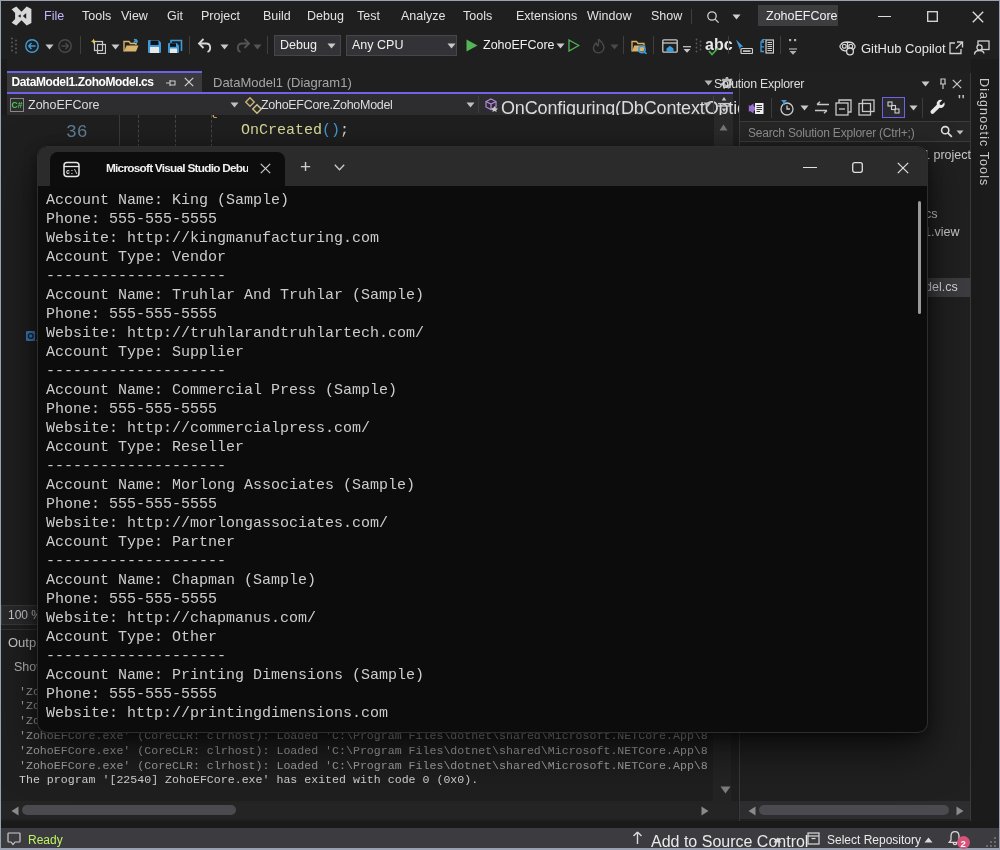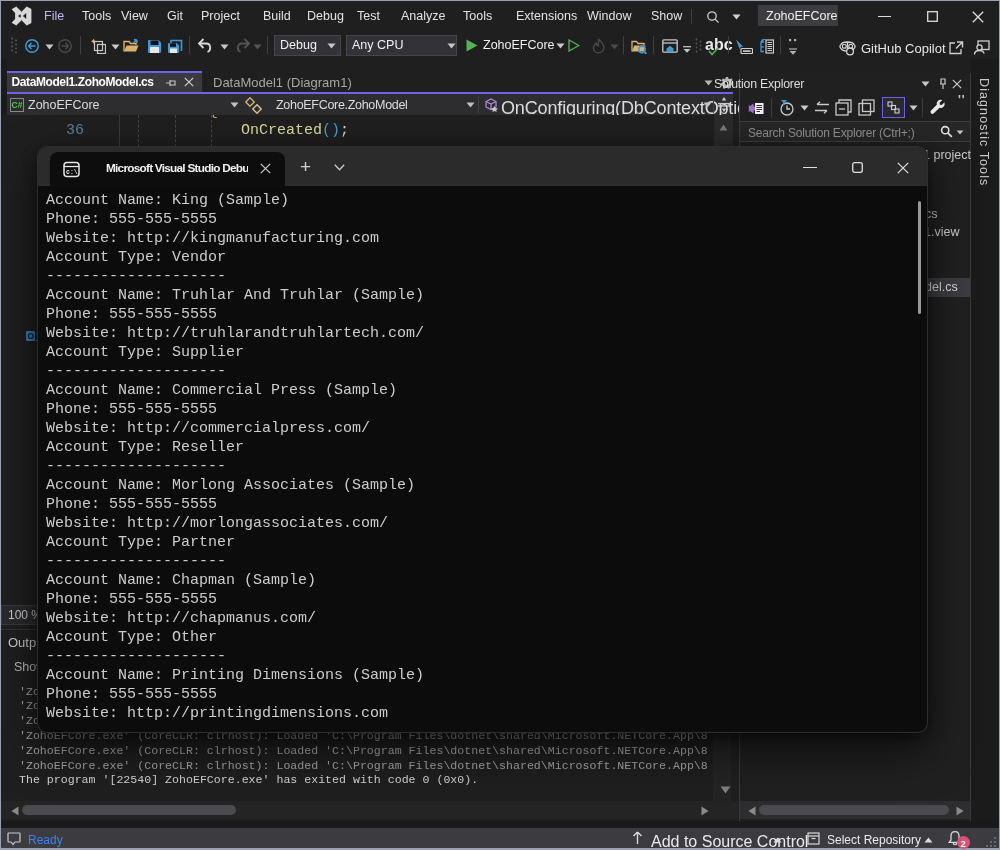--- a/index.html
+++ b/index.html
@@ -241,21 +241,21 @@
   <div class="abs" style="left:9px;top:97px;width:14px;height:14px;border:1px solid #888;box-sizing:border-box;"></div>
   <div class="txt" style="left:10.5px;top:99px;font-size:8.5px;font-weight:bold;color:#4ec94e;">C#</div>
   <div class="txt" style="left:27px;top:97px;font-size:12.5px;color:#dcdcdc;">ZohoEFCore</div>
   <svg class="abs" style="left:229px;top:101px;" width="9" height="6" viewBox="0 0 9 6">
       <path d="M0.5 0.5 L8.5 0.5 L4.5 5.5 Z" fill="#c0c0c0"></path>
     </svg>
   <svg class="abs" style="left:244px;top:96px;" width="17" height="17" viewBox="0 0 17 17">
     <rect x="2" y="2" width="6" height="6" transform="rotate(45 5 5)" fill="none" stroke="#c8b078" stroke-width="1.4"></rect>
     <rect x="9" y="9" width="6" height="6" transform="rotate(45 12 12)" fill="none" stroke="#d4c48a" stroke-width="1.4"></rect>
   </svg>
-  <div class="txt" style="left:275px;top:97px;font-size:12.5px;letter-spacing:-0.3px;color:#dcdcdc;">ZohoEFCore.ZohoModel</div>
+  <div class="txt" style="left:260px;top:97px;font-size:12.5px;letter-spacing:-0.3px;color:#dcdcdc;">ZohoEFCore.ZohoModel</div>
   <svg class="abs" style="left:465px;top:101px;" width="9" height="6" viewBox="0 0 9 6">
       <path d="M0.5 0.5 L8.5 0.5 L4.5 5.5 Z" fill="#c0c0c0"></path>
     </svg>
   <div class="abs" style="left:477px;top:95px;width:1px;height:17px;background:#3f3f3f;"></div>
   <svg class="abs" style="left:483px;top:97px;" width="14" height="14" viewBox="0 0 14 14">
     <path d="M7 1 L12 3.5 L12 9 L7 11.5 L2 9 L2 3.5 Z" fill="none" stroke="#b18ae0" stroke-width="1.2"></path>
     <path d="M2 3.5 L7 6 L12 3.5 M7 6 L7 11.5" fill="none" stroke="#b18ae0" stroke-width="1.2"></path>
     <path d="M10.5 8 L11.6 10.2 L14 10.5 L12.2 12.2 L12.7 14 L10.5 13 L8.3 14 L8.8 12.2 L7 10.5 L9.4 10.2 Z" fill="#c8c8c8"></path>
   </svg>
   <div class="txt" style="left:500px;top:97px;font-size:18px;letter-spacing:-0.15px;color:#dcdcdc;">OnConfiguring(DbContextOptionsBui</div>
@@ -267,21 +267,21 @@
     <line x1="1" y1="6.6" x2="13" y2="6.6" stroke="#c8c8c8" stroke-width="1.4"></line>
     <line x1="1" y1="9" x2="13" y2="9" stroke="#c8c8c8" stroke-width="1.4"></line>
     <path d="M7 0 L9.3 3.6 L4.7 3.6 Z M7 15 L4.7 11.4 L9.3 11.4 Z" fill="#c8c8c8"></path>
   </svg>
 
   <div class="abs" id="editor" style="left:0;top:114px;width:732px;height:511px;background:#1f1f1f;"></div>
   <div class="abs" style="left:117.5px;top:114px;width:1px;height:32px;background:#3a3a3a;"></div>
   <div class="abs" style="left:137px;top:114px;width:1px;height:32px;background:transparent;border-left:1px dashed #454545;"></div>
   <div class="abs" style="left:173.5px;top:114px;width:1px;height:32px;border-left:1px dashed #454545;"></div>
   <div class="abs" style="left:210px;top:114px;width:1px;height:32px;border-left:1px dashed #454545;"></div>
-  <div class="txt" style="left:65px;top:121px;font-size:15px;font-family:'Liberation Mono',monospace;color:#5f7e96;">36</div>
+  <div class="txt" style="left:65px;top:121px;font-size:18px;font-family:'Liberation Mono',monospace;color:#5f7e96;">36</div>
   <div class="abs" style="left:65px;top:114px;width:22px;height:4px;overflow:hidden;">
     <div class="txt" style="left:0;top:-12px;font-size:15px;font-family:'Liberation Mono',monospace;color:#5f7e96;">35</div>
   </div>
   <div class="abs" style="left:205px;top:114px;width:14px;height:7px;overflow:hidden;">
     <div class="txt" style="left:3px;top:-12px;font-size:15px;font-family:'Liberation Mono',monospace;color:#d7a55f;">{</div>
   </div>
   <div class="txt" style="left:240px;top:121px;font-size:15px;font-family:'Liberation Mono',monospace;"><span style="color:#d8d89a">OnCreated</span><span style="color:#3c9cd8">()</span><span style="color:#d0d0d0">;</span></div>
 
   <div class="abs" style="left:713px;top:114px;width:19px;height:32px;background:#2a2a2b;"></div>
   <svg class="abs" style="left:718px;top:123px;" width="9" height="7" viewBox="0 0 9 7">
@@ -410,21 +410,21 @@
   <div class="abs" style="left:970px;top:58px;width:30px;height:762px;background:#1b1b1c;"></div>
   <div class="txt" style="left:976px;top:77px;font-size:12.5px;letter-spacing:1.1px;color:#c8c8c8;writing-mode:vertical-rl;">Diagnostic Tools</div>
 
   <div class="abs" style="left:0;top:820px;width:1000px;height:7px;background:#1a1a1a;"></div>
   <div class="abs" id="statusbar" style="left:0;top:827px;width:1000px;height:20px;background:#3c3c40;"></div>
   <div class="abs" style="left:0;top:847px;width:1000px;height:1.5px;background:#9aa0b4;"></div>
   <div class="abs" style="left:0;top:848.5px;width:1000px;height:1.5px;background:#131316;"></div>
   <svg class="abs" style="left:6px;top:831px;" width="14" height="14" viewBox="0 0 14 14">
     <path d="M1 1.8 Q1 1 1.8 1 L12.2 1 Q13 1 13 1.8 L13 9.2 Q13 10 12.2 10 L8 10 L6 12.5 L4 10 L1.8 10 Q1 10 1 9.2 Z" fill="none" stroke="#cccccc" stroke-width="1.2"></path>
   </svg>
-  <div class="txt" style="left:27px;top:832px;font-size:12px;color:#3b82f6;">Ready</div>
+  <div class="txt" style="left:27px;top:832px;font-size:12px;color:#bef264;">Ready</div>
   <svg class="abs" style="left:630px;top:830px;" width="13" height="14" viewBox="0 0 13 14">
     <path d="M6.5 1 L6.5 13 M6.5 1 L2.5 5 M6.5 1 L10.5 5" fill="none" stroke="#dadada" stroke-width="1.4"></path>
   </svg>
   <div class="txt" style="left:650px;top:832px;font-size:16px;color:#eaeaea;">Add to Source Control</div>
   <svg class="abs" style="left:772px;top:836px;" width="9" height="6" viewBox="0 0 9 6">
       <path d="M4.5 0.5 L8.5 5.5 L0.5 5.5 Z" fill="#dadada"></path>
     </svg>
   <svg class="abs" style="left:806px;top:831px;" width="13" height="13" viewBox="0 0 13 13">
     <rect x="1" y="1" width="11" height="11" fill="none" stroke="#dadada" stroke-width="1.2"></rect>
     <line x1="1" y1="4" x2="12" y2="4" stroke="#dadada" stroke-width="1.2"></line>

